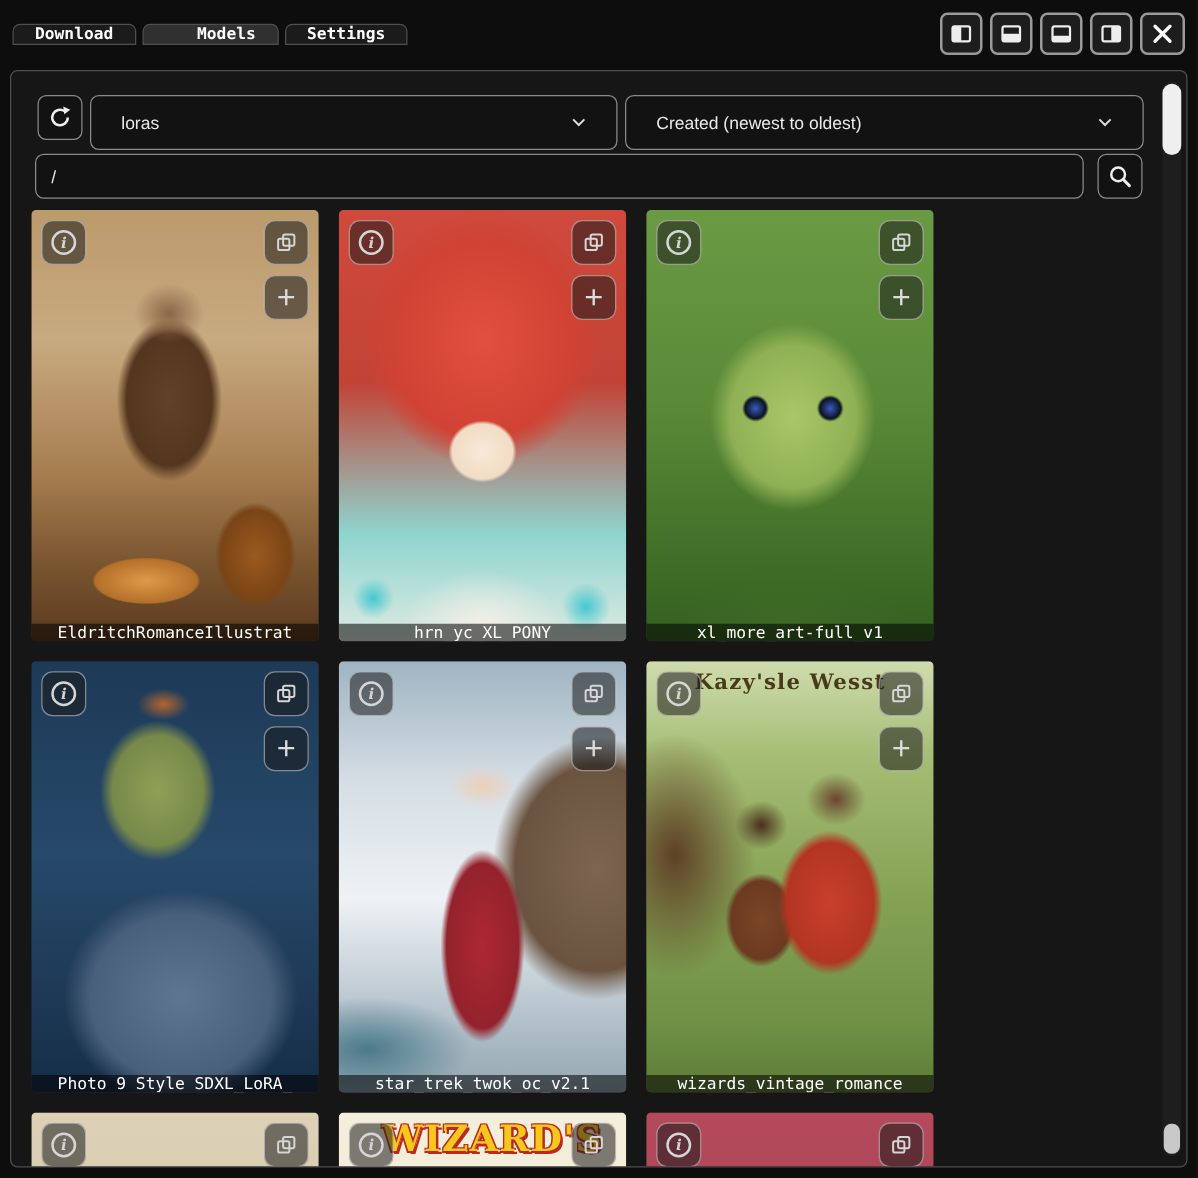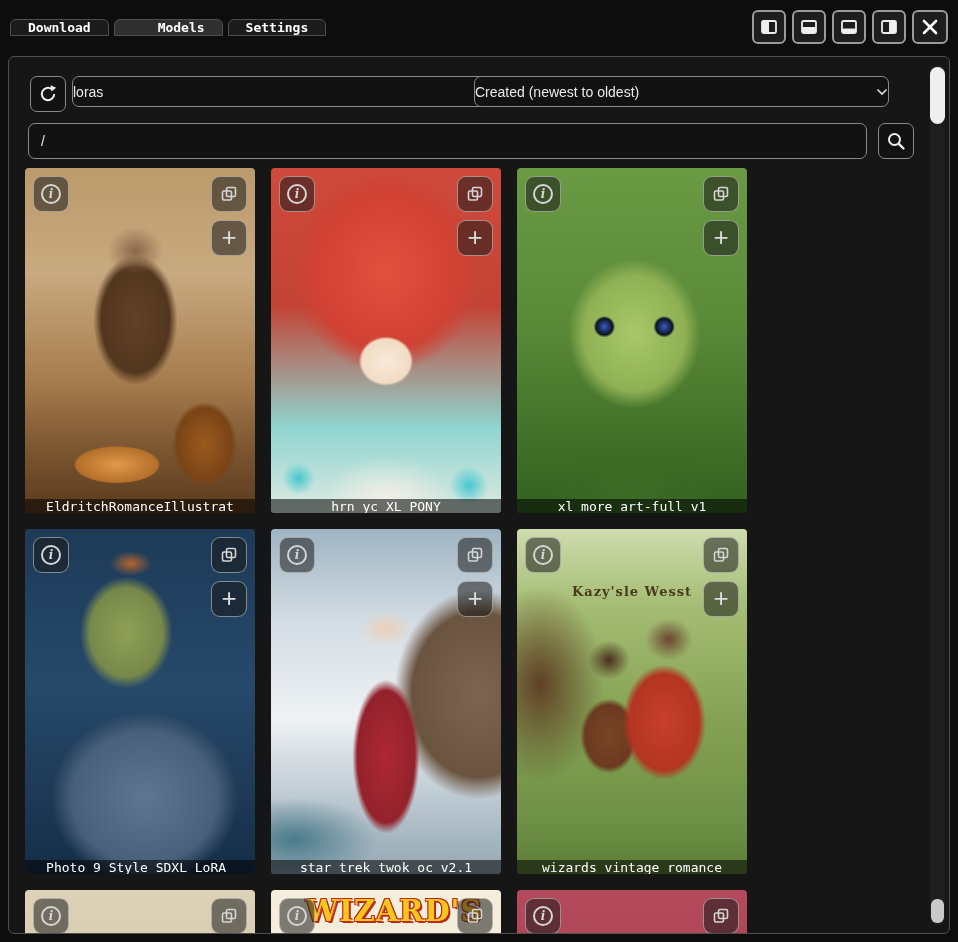--- a/index.html
+++ b/index.html
@@ -38,27 +38,27 @@
   }
 
   .iconbtn {
     position:absolute; width:36px; height:36px; background:#121212;
     border:1px solid #8a8a8a; border-radius:7px;
     display:flex; align-items:center; justify-content:center; cursor:pointer;
   }
   .refresh-btn { left:21px; top:19px; }
 
   .select {
-    position:absolute; top:19px; height:31px; background:#121212;
+    position:absolute; top:19px; height:44px; background:#121212;
     border:1px solid #8a8a8a; border-radius:7px;
     display:flex; align-items:center; justify-content:space-between;
-    padding:0 0; font-size:14px; color:#eaeaea; cursor:pointer;
+    padding:0 24px; font-size:14px; color:#eaeaea; cursor:pointer;
   }
   .select-type { left:63px; width:422px; }
-  .select-sort { left:465px; width:415px; }
+  .select-sort { left:491px; width:415px; }
 
   .search-input {
     position:absolute; left:19px; top:66px; width:839px; height:36px;
     background:#121212; border:1px solid #8a8a8a; border-radius:7px;
     color:#eaeaea; font-size:14px; padding:0 12px; outline:none;
     font-family:"Liberation Sans", sans-serif;
   }
   .search-btn { left:869px; top:66px; }
 
   
@@ -99,22 +99,22 @@
   }
 
   .art-title-wizards {
     position:absolute; top:4px; left:16px; right:0; text-align:center;
     font-family:"DejaVu Serif", serif; font-weight:bold; font-size:29px;
     color:#f6c81e; letter-spacing:1px;
     text-shadow:2px 2px 0 #bb2a1e, -1px -1px 0 #bb2a1e, 1px -1px 0 #bb2a1e, -1px 1px 0 #bb2a1e;
   }
   .art-title-romance {
     position:absolute; top:7px; left:0; right:0; text-align:center;
-    font-family:"DejaVu Serif", serif; font-weight:bold; font-size:13px;
-    color:#4a3a1c; letter-spacing:1px;margin-top:48px;
+    font-family:"DejaVu Serif", serif; font-weight:bold; font-size:17px;
+    color:#4a3a1c; letter-spacing:1px;
   }
 
   
   .art-1 { background:
     radial-gradient(ellipse 60px 26px at 40% 86%, #e09a4a 0%, #b46f2a 68%, rgba(0,0,0,0) 72%),
     radial-gradient(ellipse 46px 60px at 78% 80%, #9a5a1e 0%, #7a4416 60%, rgba(0,0,0,0) 70%),
     radial-gradient(ellipse 40px 34px at 48% 24%, #8a674a 0%, rgba(0,0,0,0) 70%),
     radial-gradient(ellipse 62px 96px at 48% 44%, #5f4228 0%, #53361e 55%, rgba(0,0,0,0) 68%),
     linear-gradient(180deg, #bb9a6b 0%, #c8aa80 30%, #a57c4e 62%, #7a5530 82%, #5a3a1e 100%); }
   .art-2 { background:

